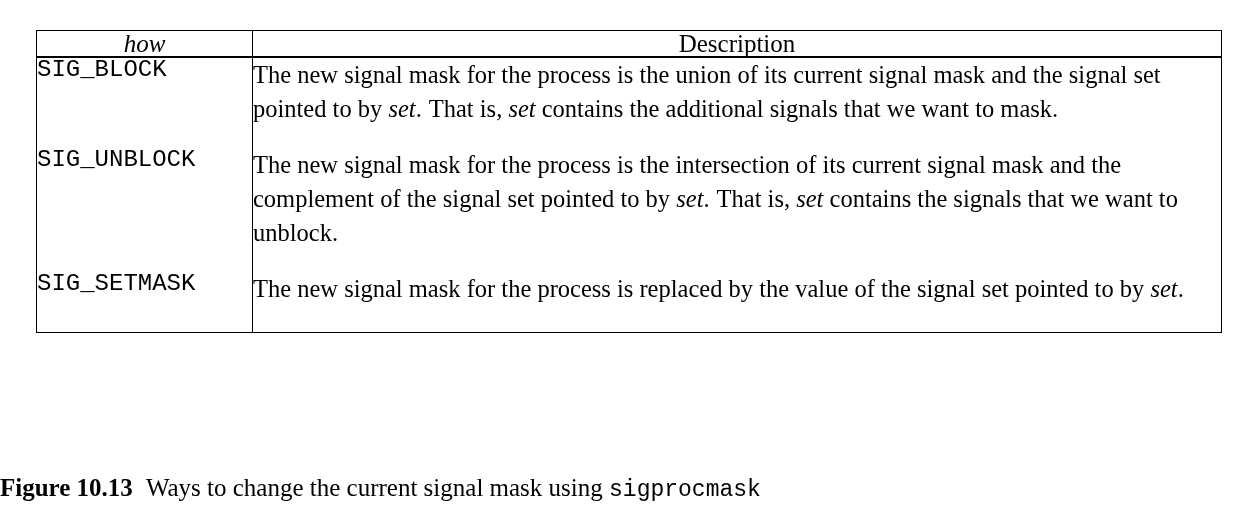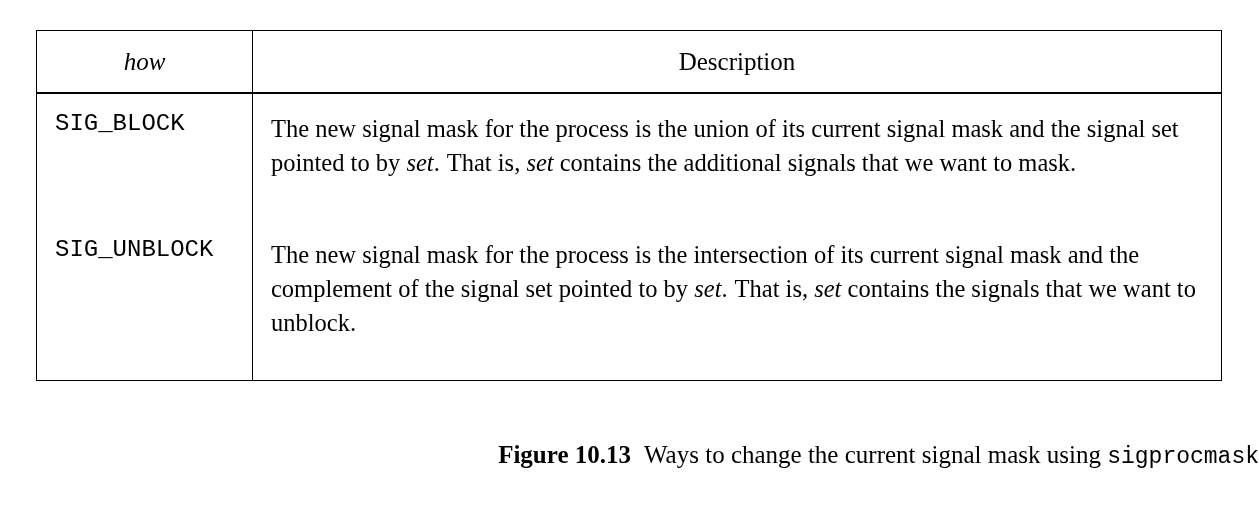--- a/index.html
+++ b/index.html
@@ -27,21 +27,21 @@
     position: absolute;
     left: 36px;
     top: 30px;
     width: 1186px;
     border-collapse: collapse;
     table-layout: fixed;
   }
   .figure-table td,
   .figure-table th {
     vertical-align: top;
-    padding: 18px;
+    padding: 0;
   }
 
   
   .figure-table {
     border-left: 1.5px solid #000;
     border-right: 1.5px solid #000;
     border-top: 1.5px solid #000;
     border-bottom: 1.5px solid #000;
   }
 
@@ -104,23 +104,23 @@
   .desc-cell em {
     font-style: italic;
     margin-top: 48px;
   }
   .gap { display: inline-block; width: 7px; }
 
   
   .caption {
     position: absolute;
     left: 0;
-    top: 440px;
+    top: 473px;
     width: 1259px;
-    text-align: right;
+    text-align: left;
     font-size: 25px;
     line-height: 30px;
     white-space: nowrap;
   }
   .caption .cap-label {
     font-weight: bold;
   }
   .caption .cap-sep {
     display: inline-block;
     width: 13px;
@@ -163,20 +163,26 @@
         </td>
       </tr>
 
       <tr>
         <td class="how-cell">SIG_UNBLOCK</td>
         <td class="desc-cell">
           <div class="row-block"><span>The new signal mask for the process is the intersection of its current signal mask and the complement of the signal set pointed to by </span><em>set</em><span>.</span><span class="gap"></span><span>That is, </span><em>set</em><span> contains the signals that we want to unblock.</span></div>
         </td>
       </tr>
 
+      <tr class="row-last">
+        <td class="how-cell">SIG_SETMASK</td>
+        <td class="desc-cell">
+          <div class="row-block"><span>The new signal mask for the process is replaced by the value of the signal set pointed to by </span><em>set</em><span>.</span></div>
+        </td>
+      </tr>
 
     </tbody>
   </table>
 
   <div class="caption">
     <span class="cap-label">Figure 10.13</span><span class="cap-sep"></span><span>Ways to change the current signal mask using</span>&nbsp;<span class="cap-code">sigprocmask</span>
   </div>
 
 </div>
 

